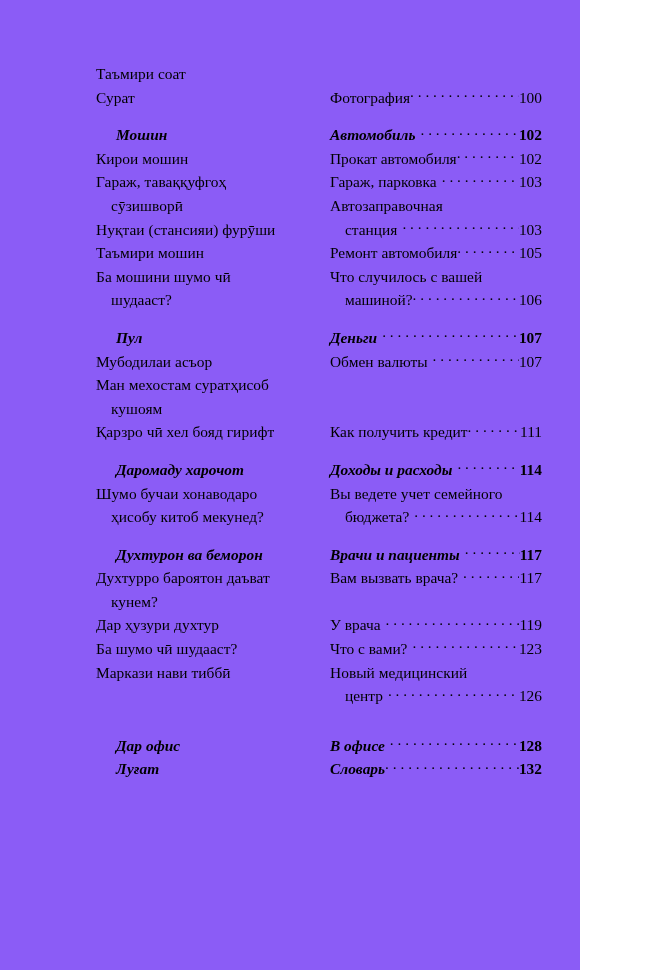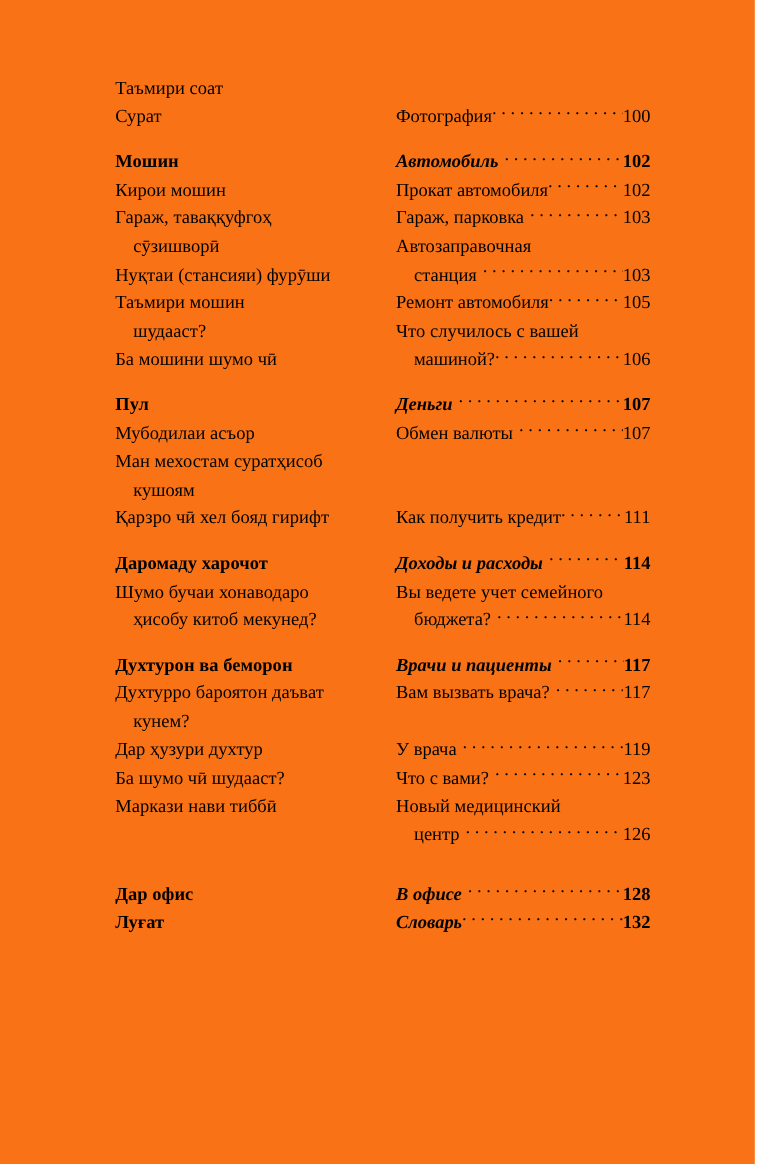--- a/index.html
+++ b/index.html
@@ -10,23 +10,23 @@
     width: 647px;
     height: 970px;
     background: #ffffff;
     font-family: "Liberation Serif", "DejaVu Serif", serif;
     color: #000000;
     overflow: hidden;
   }
 
   #page {
     position: relative;
-    width: 629px;
+    width: 580px;
     height: 970px;
-    background: #f97316;
+    background: #8b5cf6;
   }
 
   #toc {
     position: absolute;
     left: 96px;
     top: 62px;
     width: 446px;
   }
 
   
@@ -56,20 +56,22 @@
     white-space: nowrap;
     letter-spacing: 0.05px;
   }
 
   .ln.indent {
     padding-left: 15px;
   }
 
   .ln.bold {
     font-weight: bold;
+    font-style: italic;
+    margin-left: 20px;
   }
 
   
   .lead {
     display: flex;
     align-items: baseline;
     font-size: 15.4px;
     line-height: 23.6px;
     white-space: nowrap;
   }
@@ -203,22 +205,22 @@
         <div class="col-right">
           <div class="lead tight">
             <span class="lbl">Ремонт автомобиля</span>
             <span class="dots"></span>
             <span class="pg">105</span>
           </div>
         </div>
       </div>
       <div class="row">
         <div class="col-left">
+          <div class="ln">Ба мошини шумо чӣ</div>
           <div class="ln indent">шудааст?</div>
-          <div class="ln">Ба мошини шумо чӣ</div>
         </div>
         <div class="col-right">
           <div class="ln">Что случилось с вашей</div>
           <div class="lead indent tight">
             <span class="lbl">машиной?</span>
             <span class="dots"></span>
             <span class="pg">106</span>
           </div>
         </div>
       </div>

